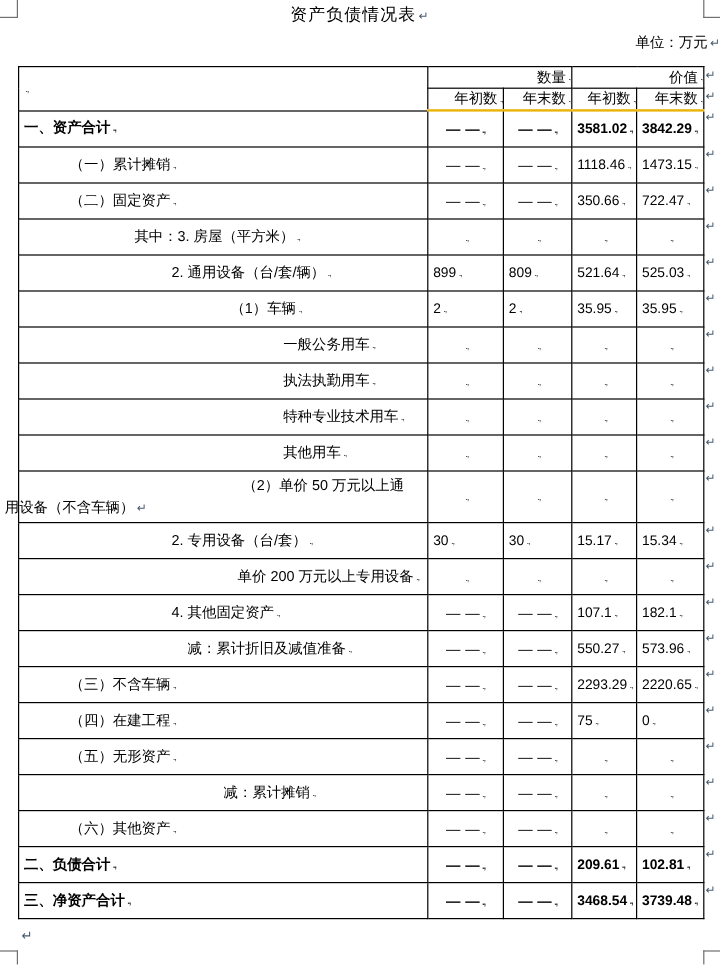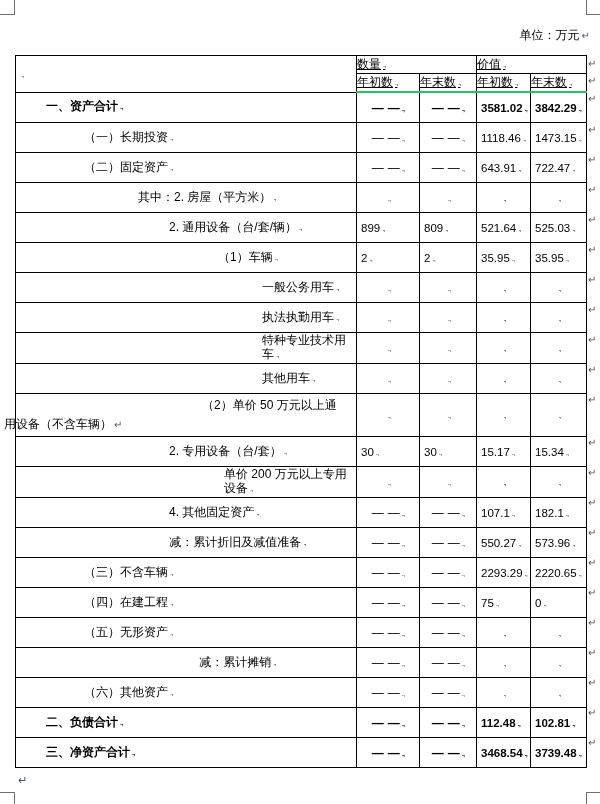--- a/index.html
+++ b/index.html
@@ -6,61 +6,62 @@
   .page{position:relative;width:600px;height:804px;background:#ffffff;overflow:hidden;
         font-family:"Liberation Sans",sans-serif;color:#000;}
   
   .crop{position:absolute;}
   .crop-tl{left:0;top:0;width:14px;height:14px;border-right:1px solid #6f6f6f;border-bottom:1px solid #6f6f6f;}
   .crop-tr{right:0;top:0;width:13px;height:14px;border-left:1px solid #6f6f6f;border-bottom:1px solid #6f6f6f;}
   .crop-bl{left:0;bottom:0;width:14px;height:11px;border-right:1px solid #6f6f6f;border-top:1px solid #6f6f6f;}
   .crop-br{right:0;bottom:0;width:13px;height:11px;border-left:1px solid #6f6f6f;border-top:1px solid #6f6f6f;}
 
   .doc-title{position:absolute;left:0;top:4px;width:100%;text-align:center;font-size:14px;letter-spacing:1px;}
-  .unit-line{position:absolute;top:27px;right:10px;font-size:12px;}
+  .unit-line{position:absolute;top:27px;right:0;font-size:12px;}
 
   table.bs{position:absolute;left:15px;top:55px;width:571px;border-collapse:collapse;table-layout:fixed;}
   table.bs th,table.bs td{border:1px solid #000;padding:0;font-size:12px;font-weight:normal;
         vertical-align:middle;overflow:visible;}
   thead tr.h1 th{height:16px;}
-  thead tr.h2 th{height:17px;border-bottom:2px solid #22c55e;}
+  thead tr.h2 th{height:17px;border-bottom:2px solid #eab308;}
   th.corner{border-bottom:2px solid #000;}
   tbody td{height:29px;}
   tr.tall td{height:42px;}
   tr.bold td{font-weight:bold;}
   .c-label{width:341px;} .c-q1{width:63px;} .c-q2{width:57px;} .c-v1{width:54px;} .c-v2{width:56px;}
 
-  .lbl{text-align:left;line-height:14px;margin-left:26px;}
+  .lbl{text-align:left;line-height:14px;}
   .ind0{padding-left:4px;} .ind1{padding-left:42px;} .ind2{padding-left:77px;text-align:center;} .ind3{padding-left:96px;}
   .ind4{padding-left:127px;} .ind5{padding-left:176px;} .ind6{padding-left:182px;} .ind7{padding-left:220px;}
   .wrapRow{margin-left:-12px;width:340px;text-indent:198px;line-height:19px;padding-left:0;}
   .wrapRow .pil-inline{text-indent:0;}
 
   .v-num{text-align:left;padding-left:4px;font-size:11.5px;}
   .v-dash{text-align:center;}
   .v-dash .val{letter-spacing:4px;margin-right:-4px;}
   .v-empty{text-align:center;}
   .corner-mk{text-align:left;padding-left:3px;}
 
   .mk{font-size:8px;color:#3a3a3a;letter-spacing:-1px;margin-left:2px;position:relative;top:-1px;}
   .pil{position:absolute;font-size:10px;color:#4a5b6e;line-height:10px;}
   .pil-inline{font-size:10px;color:#4a5b6e;margin-left:2px;}
   .hdr-txt{letter-spacing:0px;}
-  thead th .cell{ text-align:left;text-decoration:underline;}
+  thead th .cell{ text-align:right;}
 </style>
 </head>
 <body>
 
 <div class="page">
 
   <div class="crop crop-tl"></div>
   <div class="crop crop-tr"></div>
   <div class="crop crop-bl"></div>
   <div class="crop crop-br"></div>
 
+  <div class="doc-title"><span>资产负债情况表</span><span class="pil-inline">↵</span></div>
 
   <div class="unit-line"><span>单位：万元</span><span class="pil-inline">↵</span></div>
 
   <table class="bs">
     <colgroup>
       <col class="c-label">
         <col class="c-q1">
         <col class="c-q2">
         <col class="c-v1">
         <col class="c-v2">
@@ -105,21 +106,21 @@
           </td>
           <td>
             <div class="v-num"><span class="val">3581.02</span><span class="mk">.,</span></div>
           </td>
           <td>
             <div class="v-num"><span class="val">3842.29</span><span class="mk">.,</span></div>
           </td>
         </tr>
         <tr>
           <td>
-            <div class="lbl ind1"><span>（一）长期投资</span><span class="mk">.,</span></div>
+            <div class="lbl ind1"><span>（一）累计摊销</span><span class="mk">.,</span></div>
           </td>
           <td>
             <div class="v-dash"><span class="val">——</span><span class="mk">.,</span></div>
           </td>
           <td>
             <div class="v-dash"><span class="val">——</span><span class="mk">.,</span></div>
           </td>
           <td>
             <div class="v-num"><span class="val">1118.46</span><span class="mk">.,</span></div>
           </td>
@@ -131,29 +132,29 @@
           <td>
             <div class="lbl ind1"><span>（二）固定资产</span><span class="mk">.,</span></div>
           </td>
           <td>
             <div class="v-dash"><span class="val">——</span><span class="mk">.,</span></div>
           </td>
           <td>
             <div class="v-dash"><span class="val">——</span><span class="mk">.,</span></div>
           </td>
           <td>
-            <div class="v-num"><span class="val">643.91</span><span class="mk">.,</span></div>
+            <div class="v-num"><span class="val">350.66</span><span class="mk">.,</span></div>
           </td>
           <td>
             <div class="v-num"><span class="val">722.47</span><span class="mk">.,</span></div>
           </td>
         </tr>
         <tr>
           <td>
-            <div class="lbl ind3"><span>其中：2. 房屋（平方米）</span><span class="mk">.,</span></div>
+            <div class="lbl ind3"><span>其中：3. 房屋（平方米）</span><span class="mk">.,</span></div>
           </td>
           <td>
             <div class="v-empty"><span class="mk">.,</span></div>
           </td>
           <td>
             <div class="v-empty"><span class="mk">.,</span></div>
           </td>
           <td>
             <div class="v-empty"><span class="mk">.,</span></div>
           </td>
@@ -437,21 +438,21 @@
           <td>
             <div class="lbl ind0"><span>二、负债合计</span><span class="mk">.,</span></div>
           </td>
           <td>
             <div class="v-dash"><span class="val">——</span><span class="mk">.,</span></div>
           </td>
           <td>
             <div class="v-dash"><span class="val">——</span><span class="mk">.,</span></div>
           </td>
           <td>
-            <div class="v-num"><span class="val">112.48</span><span class="mk">.,</span></div>
+            <div class="v-num"><span class="val">209.61</span><span class="mk">.,</span></div>
           </td>
           <td>
             <div class="v-num"><span class="val">102.81</span><span class="mk">.,</span></div>
           </td>
         </tr>
         <tr class="bold">
           <td>
             <div class="lbl ind0"><span>三、净资产合计</span><span class="mk">.,</span></div>
           </td>
           <td>

